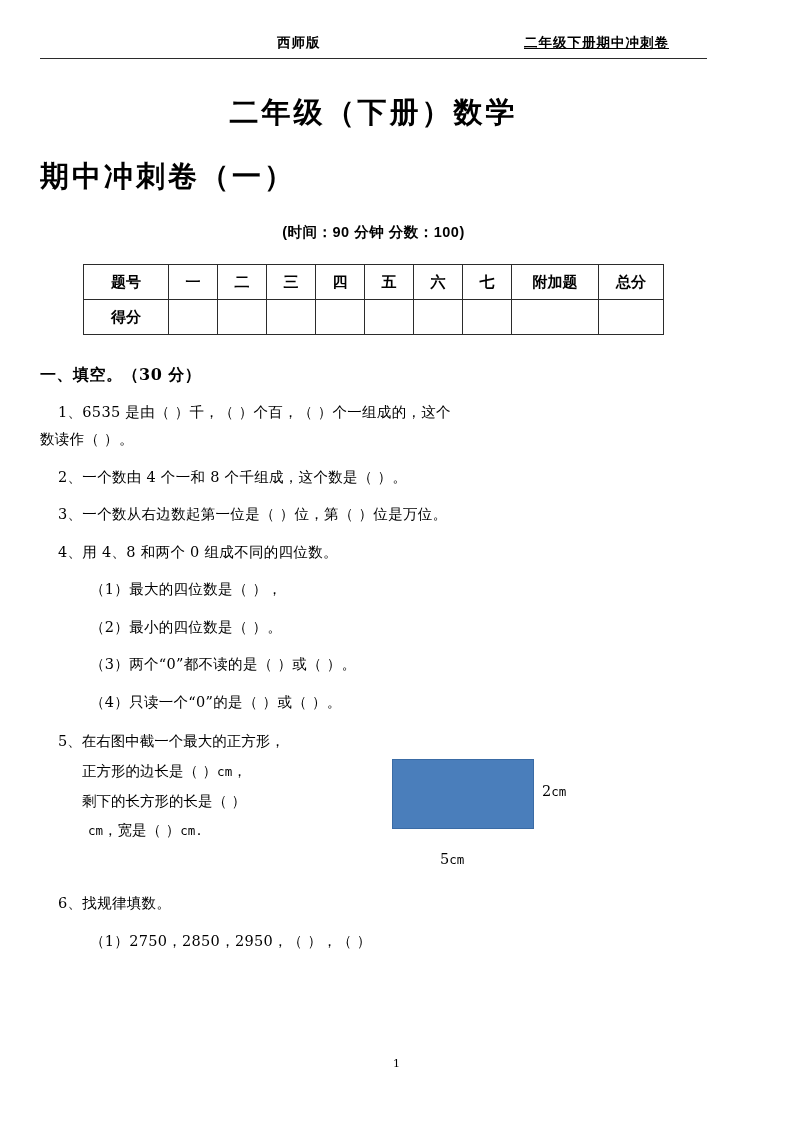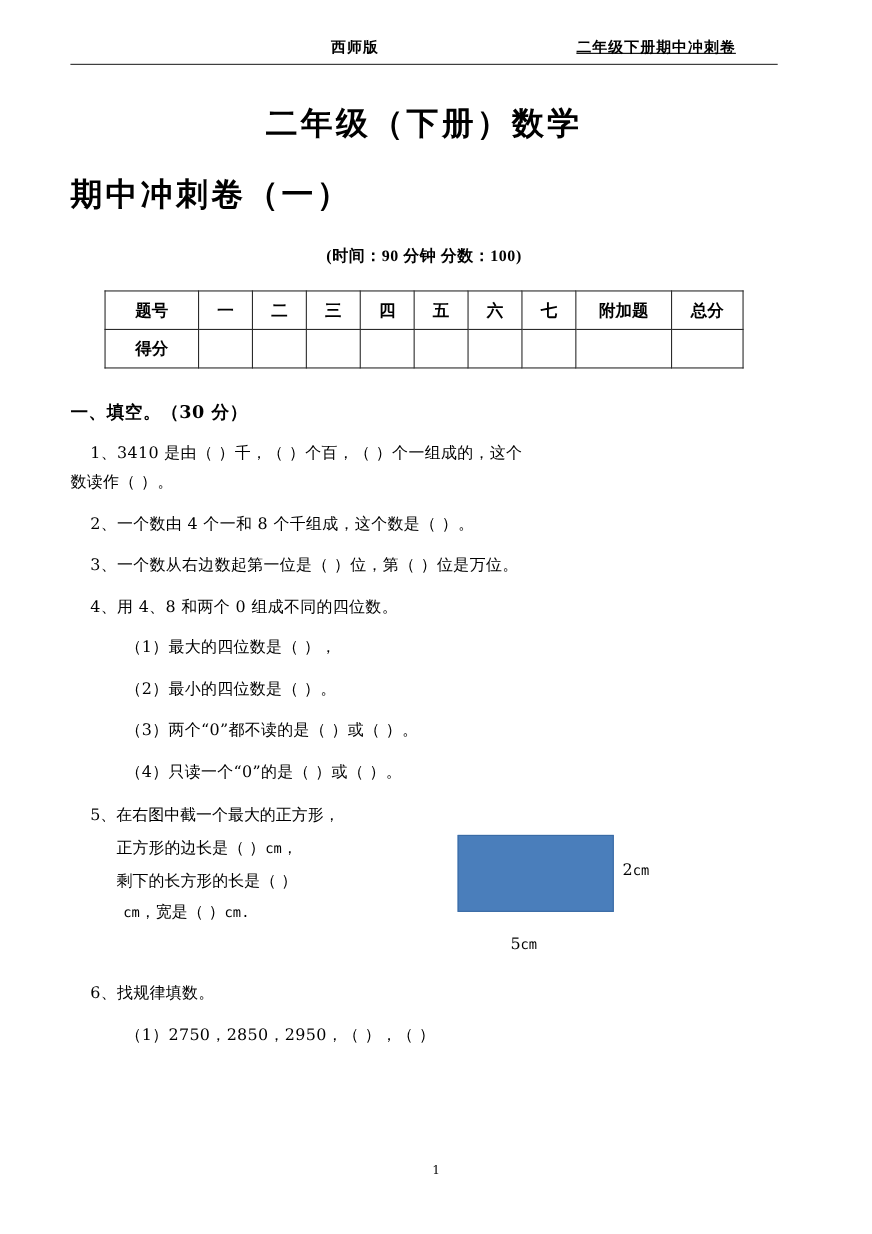--- a/index.html
+++ b/index.html
@@ -13,21 +13,21 @@
     font-family: "DejaVu Sans", "Liberation Sans", sans-serif;
     color: #000000;
     position: relative;
     overflow: hidden;
   }
   .page {
     position: relative;
     width: 771px;
     height: 1122px;
     box-sizing: border-box;
-    padding: 34px 64px 0 64px;
+    padding: 34px 64px 0 40px;
   }
   
   .header {
     display: flex;
     justify-content: space-between;
     font-family: "DejaVu Serif", "Liberation Serif", serif;
     font-size: 13.5px;
     font-weight: bold;
     padding: 0 22px 6px 22px;
     border-bottom: 1.6px solid #2b2b2b;
@@ -48,21 +48,21 @@
   .title-sub {
     text-align: left;
     font-family: "DejaVu Serif", "Liberation Serif", serif;
     font-weight: bold;
     font-size: 29px;
     letter-spacing: 3px;
     margin-top: 24px;
   }
   .title-info {
     text-align: center;
-    font-family: Liberation Serif, serif;
+    font-family: Liberation Sans, sans-serif;
     font-weight: bold;
     font-size: 14.5px;
     margin-top: 26px;
     letter-spacing: 0.5px;
   }
 
   
   .score-table-wrap {
     display: flex;
     justify-content: center;
@@ -201,21 +201,21 @@
         <td class="num"></td>
         <td class="extra"></td>
         <td class="total"></td>
       </tr>
     </tbody>
       </table>
   </div>
 
   <div class="section-title">一、填空。（30 分）</div>
 
-  <div class="q indent1">1、3410 是由（        ）千，（       ）个百，（          ）个一组成的，这个</div>
+  <div class="q indent1">1、6535 是由（        ）千，（       ）个百，（          ）个一组成的，这个</div>
   <div class="q noindent tight">数读作（          ）。</div>
 
   <div class="q indent1">2、一个数由 4 个一和 8 个千组成，这个数是（            ）。</div>
   <div class="q indent1">3、一个数从右边数起第一位是（        ）位，第（        ）位是万位。</div>
   <div class="q indent1">4、用 4、8 和两个 0 组成不同的四位数。</div>
 
   <div class="q indent2">（1）最大的四位数是（          ），</div>
   <div class="q indent2">（2）最小的四位数是（          ）。</div>
   <div class="q indent2">（3）两个“0”都不读的是（        ）或（          ）。</div>
   <div class="q indent2">（4）只读一个“0”的是（        ）或（           ）。</div>

